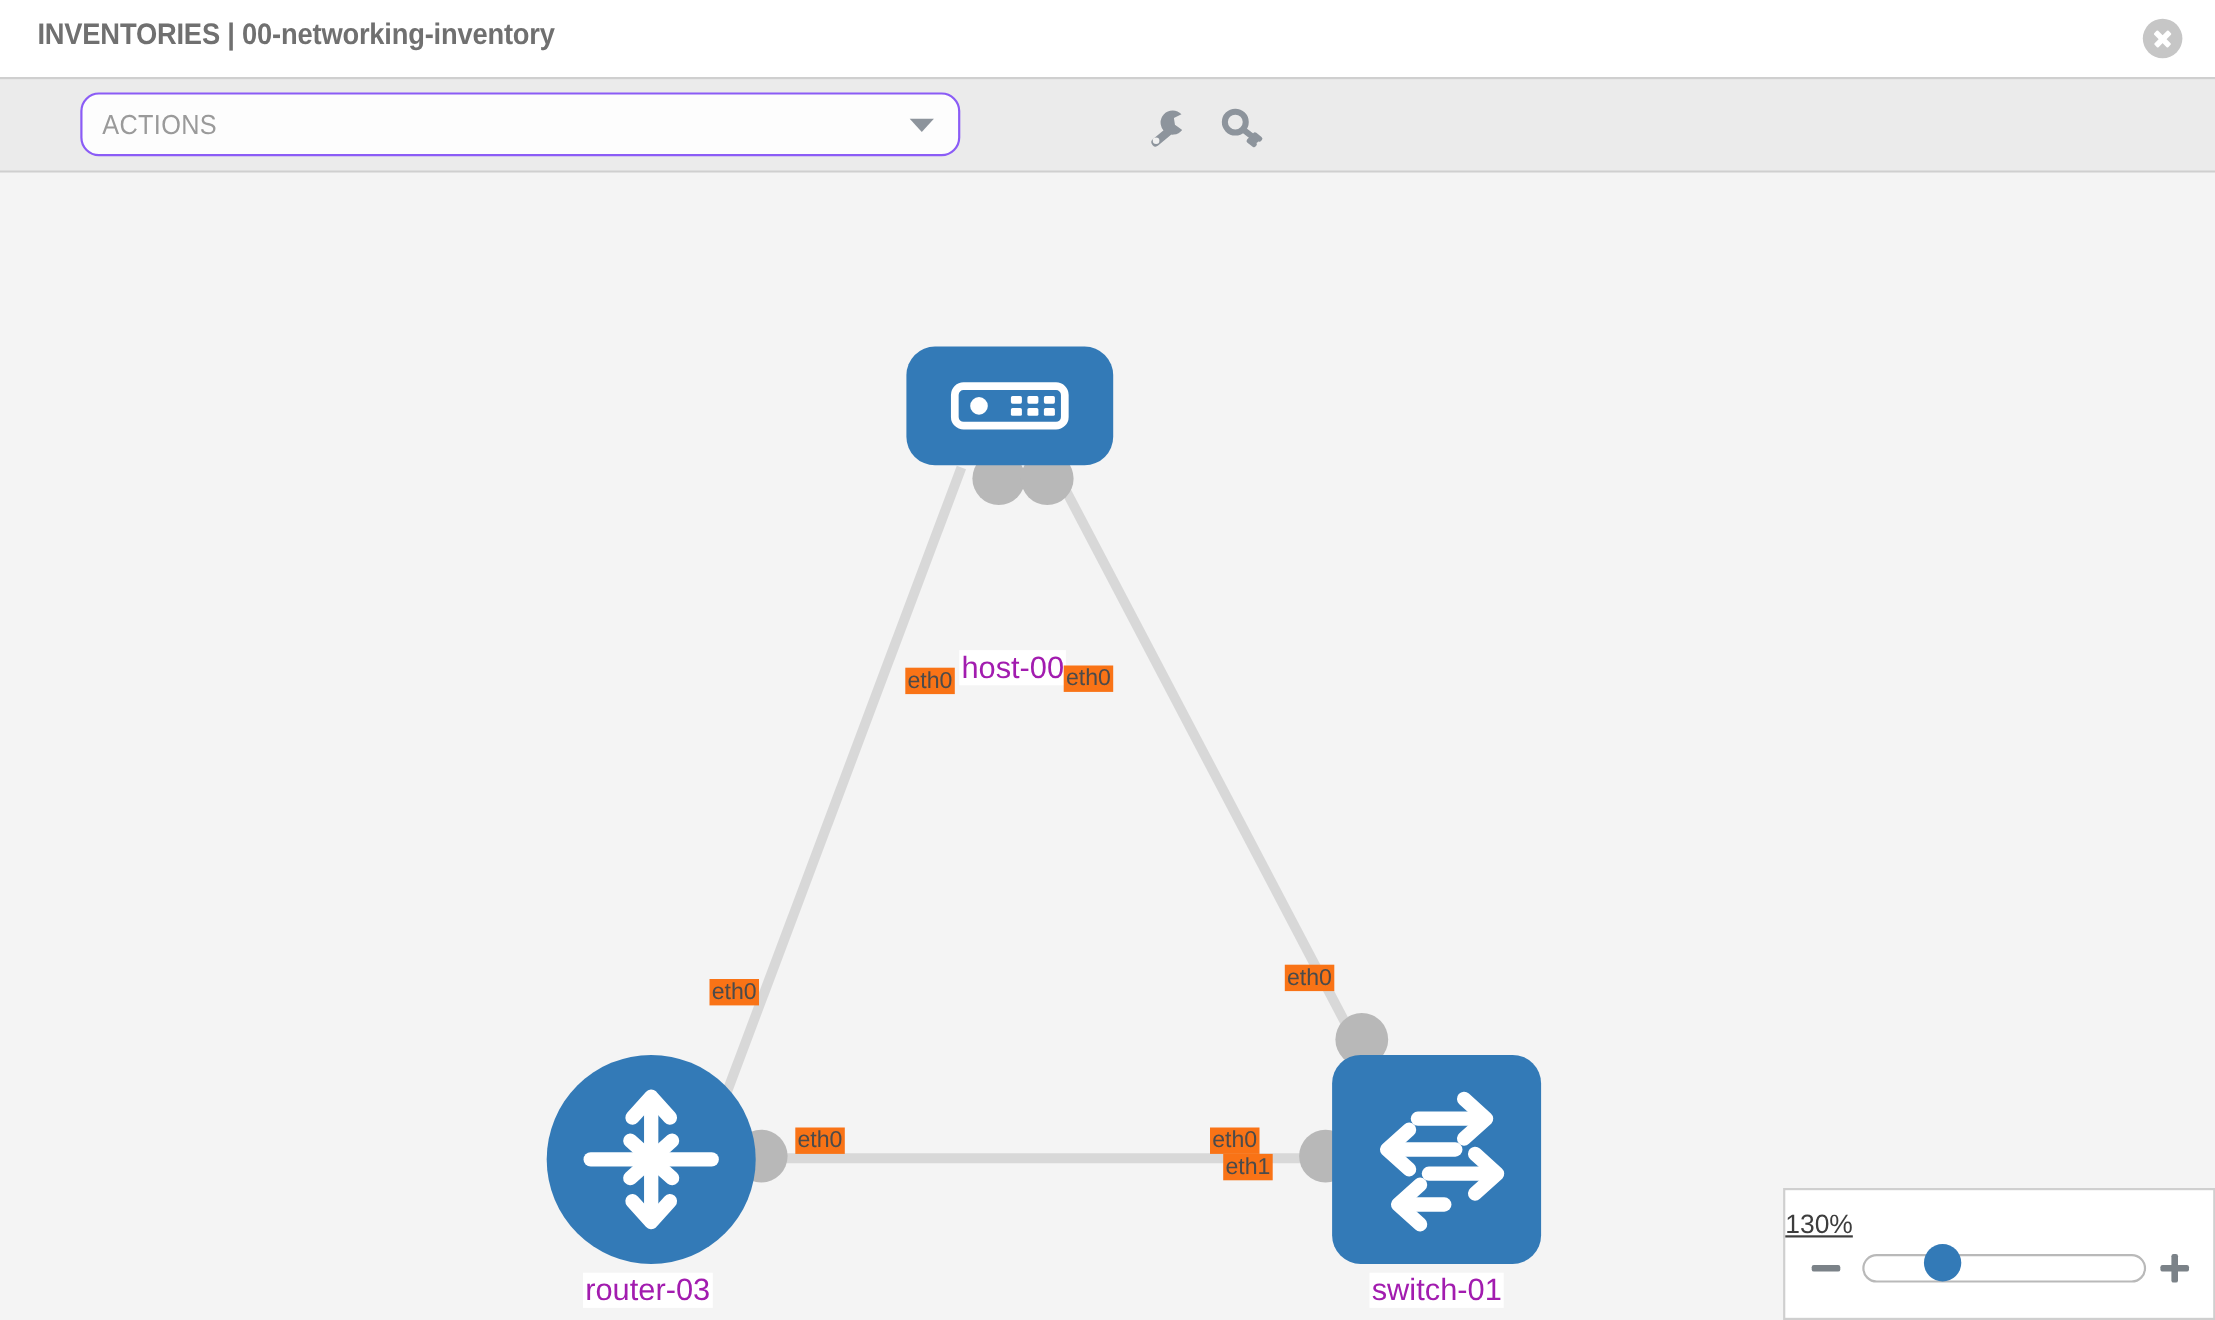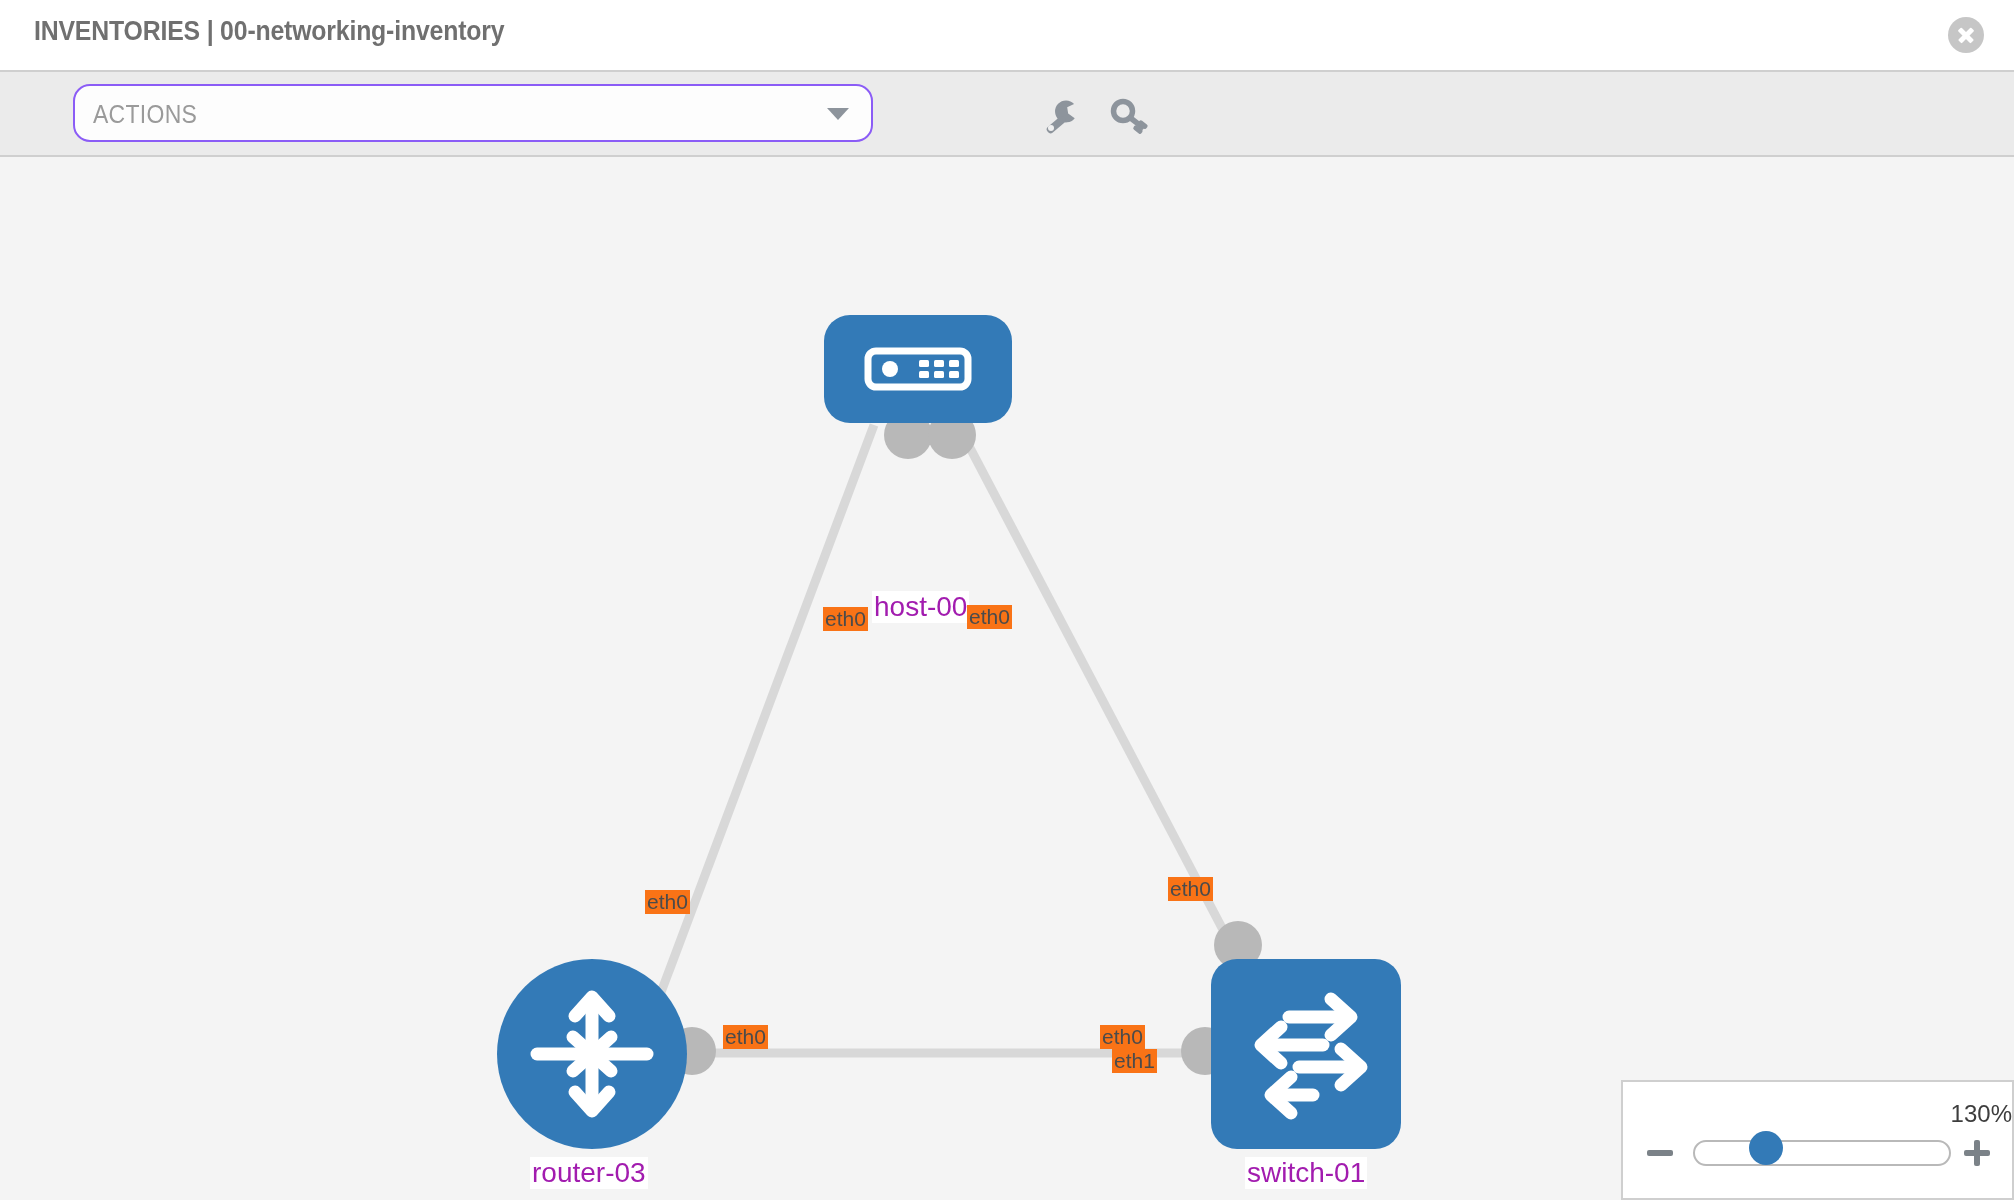--- a/index.html
+++ b/index.html
@@ -234,23 +234,24 @@
     height: 120px;
     background: #ffffff;
     border: 2px solid #cfcfcf;
     box-sizing: border-box;
   }
   .zoom-value {
     position: absolute;
     top: 18px;
     left: 0;
     width: 100%;
-    text-align: right;
+    text-align: left;
     font-size: 24px;
     color: #3d3d3d;
+    text-decoration: underline;
   }
   .zoom-minus, .zoom-plus {
     position: absolute;
     top: 56px;
     width: 30px;
     height: 30px;
     cursor: pointer;
   }
   .zoom-minus { left: 22px; }
   .zoom-plus  { right: 20px; }

